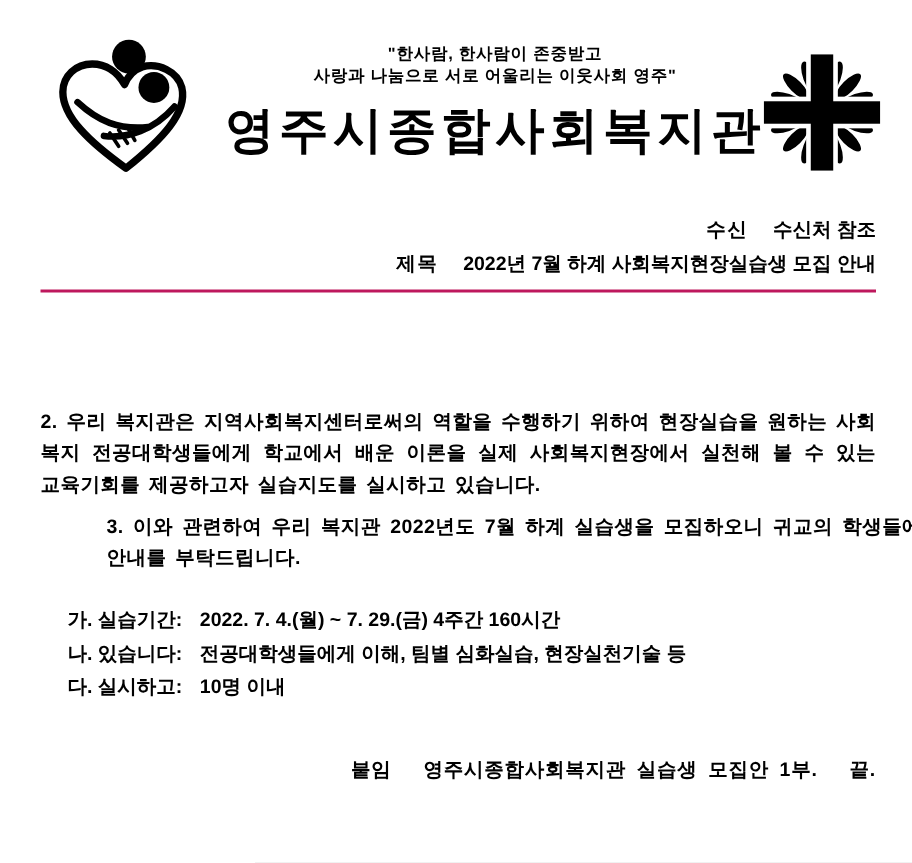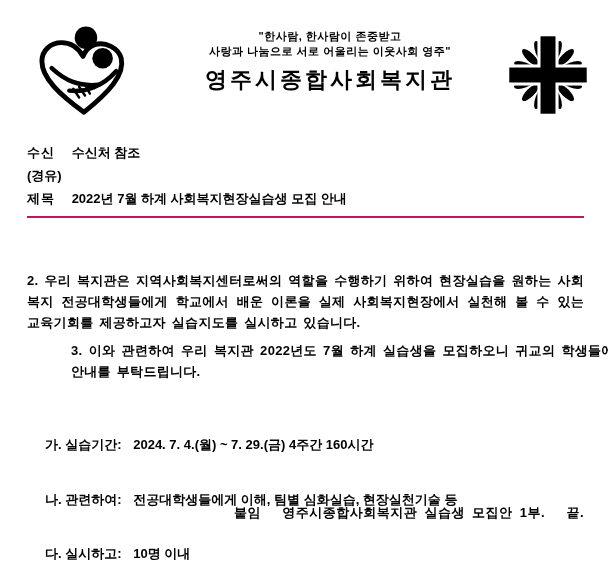--- a/index.html
+++ b/index.html
@@ -19,47 +19,47 @@
   .logo-left  { position: absolute; left: 30px;  top: 26px; width: 108px; height: 94px; }
   .logo-right { position: absolute; left: 502px; top: 31px; width: 92px;  height: 88px; }
   .logo-left svg, .logo-right svg { width: 100%; height: 100%; display: block; }
   .header-center {
     position: absolute; left: 110px; top: 29px; width: 440px;
     text-align: center;
   }
   .slogan { font-size: 11px; line-height: 15px; letter-spacing: 0.5px; }
   .org-title {
     margin-top: 6px;
-    font-size: 22px;
+    font-size: 33px;
     font-weight: 900;
     letter-spacing: 3px;
     white-space: nowrap;
   }
   
-  .meta { position: absolute; left: 27px; top: 145px; width: 557px; font-size: 13px; }
+  .meta { position: absolute; left: 27px; top: 145px; width: 557px; font-size: 13px; text-align: right; }
   .meta-row { line-height: 16px; margin-bottom: 7px; white-space: nowrap; }
   .meta-label { display: inline-block; margin-right: 13px; letter-spacing: 1px; }
   .subject-row {
     border-bottom: 2px solid #be185d;
     padding-bottom: 9px;
     margin-bottom: 0;
   }
   
   .para {
     position: absolute; left: 27px; width: 557px;
     font-size: 13px; line-height: 21px;
     letter-spacing: 0.3px; word-spacing: 2px;
     text-align: justify;
   }
   .p1 { top: 233px; }
   .p2 { top: 270px; }
   .p3 { top: 340px; margin-left: 44px; }
   .items { position: absolute; left: 45px; top: 402px; width: 530px; font-size: 13px; }
   .item-row { line-height: 22.5px; white-space: nowrap; }
-  .item-label { display: inline-block; margin-right: 8px; margin-top: 32px; }
+  .item-label { display: inline-block; margin-right: 8px; }
   .attachment {
     position: absolute; left: 27px; top: 504px; width: 557px;
     font-size: 13px; letter-spacing: 0.5px; word-spacing: 3px;
     white-space: pre-wrap;
     text-align: right;
   }
 </style>
 </head>
 <body>
 
@@ -107,37 +107,36 @@
         <rect x="6" y="41.5" width="88" height="17"></rect>
       </g>
     </svg>
   </div>
 
   <div class="meta">
     <div class="meta-row">
       <span class="meta-label">수신</span>
       <span>수신처 참조</span>
     </div>
-    <div class="meta-row">(경유)</div>
     <div class="meta-row subject-row">
       <span class="meta-label">제목</span>
       <span>2022년 7월 하계 사회복지현장실습생 모집 안내</span>
     </div>
   </div>
 
   <div class="para p2">2. 우리 복지관은 지역사회복지센터로써의 역할을 수행하기 위하여 현장실습을 원하는 사회복지 전공대학생들에게 학교에서 배운 이론을 실제 사회복지현장에서 실천해 볼 수 있는 교육기회를 제공하고자 실습지도를 실시하고 있습니다.</div>
   <div class="para p3">3. 이와 관련하여 우리 복지관 2022년도 7월 하계 실습생을 모집하오니 귀교의 학생들에게 안내를 부탁드립니다.</div>
 
   <div class="items">
     <div class="item-row">
       <span class="item-label">가. 실습기간:</span>
-      <span>2024. 7. 4.(월) ~ 7. 29.(금) 4주간 160시간</span>
+      <span>2022. 7. 4.(월) ~ 7. 29.(금) 4주간 160시간</span>
     </div>
     <div class="item-row">
-      <span class="item-label">나. 관련하여:</span>
+      <span class="item-label">나. 있습니다:</span>
       <span>전공대학생들에게 이해, 팀별 심화실습, 현장실천기술 등</span>
     </div>
     <div class="item-row">
       <span class="item-label">다. 실시하고:</span>
       <span>10명 이내</span>
     </div>
   </div>
 
   <div class="attachment">붙임   영주시종합사회복지관 실습생 모집안 1부.   끝.</div>
 

